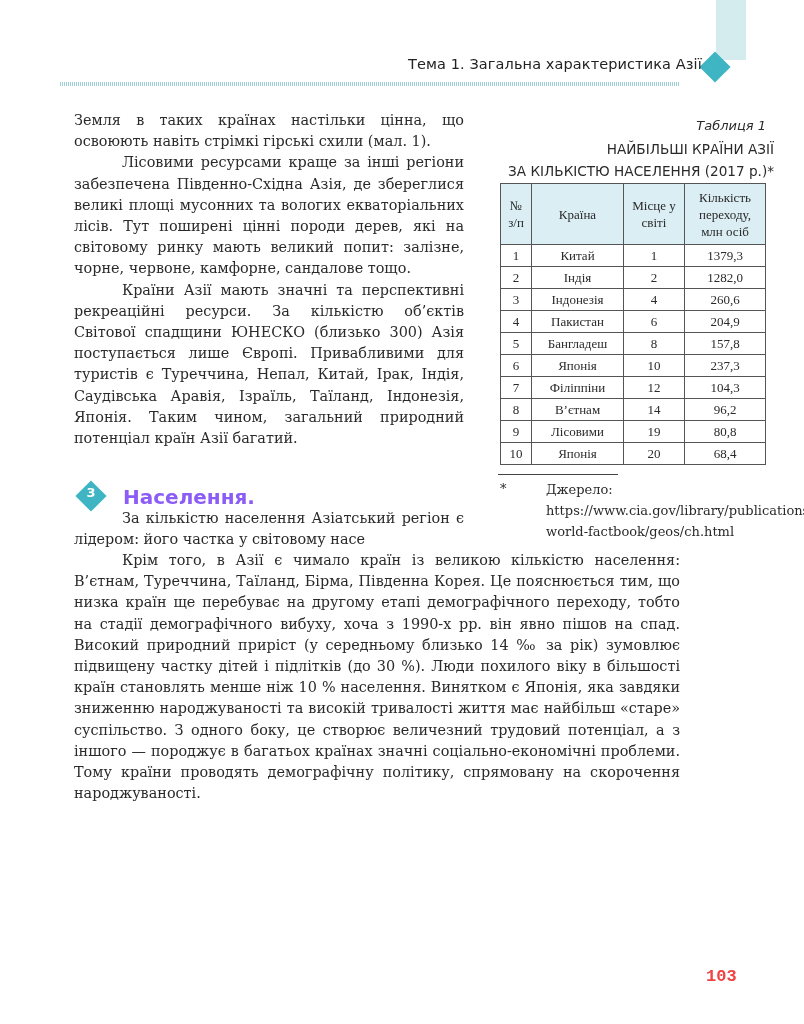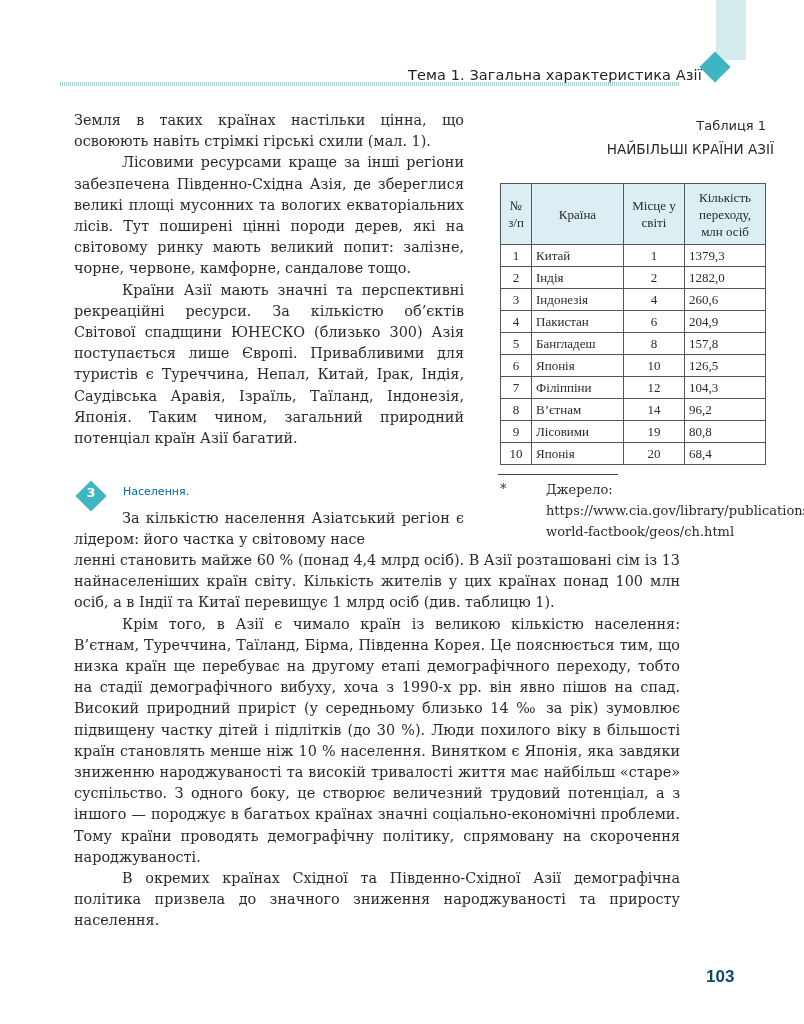--- a/index.html
+++ b/index.html
@@ -4,61 +4,62 @@
 <style>
   html, body { margin: 0; padding: 0; }
   body {
     width: 804px; height: 1024px; background: #ffffff; position: relative; overflow: hidden;
     font-family: "DejaVu Serif", serif; color: #2a2a2a;
   }
   .tab-strip { position: absolute; left: 716px; top: 0; width: 30px; height: 60px; background: #d5ecef; }
   .header-diamond { position: absolute; left: 704px; top: 56px; width: 22px; height: 22px; background: #3fb5c3; transform: rotate(45deg); }
   .header-title {
     position: absolute; left: 408px; top: 56px; font-family: "DejaVu Sans", sans-serif;
-    font-size: 14.5px; color: #222; letter-spacing: 0.1px; margin-top: 11px;
+    font-size: 14.5px; color: #222; letter-spacing: 0.1px;
   }
   .header-rule {
     position: absolute; left: 60px; top: 82px; width: 620px; height: 4px;
     background: repeating-linear-gradient(90deg, #9fd0d8 0 1px, transparent 1px 2px);
   }
   .col-left { position: absolute; left: 74px; top: 110px; width: 390px; }
   p.body { margin: 0; font-size: 14.4px; line-height: 21.2px; text-align: justify; }
   p.indent { text-indent: 48px; }
   .full { position: absolute; left: 74px; width: 606px; }
   .badge { width: 22px; height: 22px; background: #3fb5c3; transform: rotate(45deg); position: relative; margin-right: 14px; margin-left: 4px; }
   .badge-num { position: absolute; left: 80px; top: 485px; width: 22px; text-align: center; color: #fff; font-family: "DejaVu Sans", sans-serif; font-weight: bold; font-size: 13px; }
-  .section-title { position: absolute; left: 123px; top: 485px; font-family: "DejaVu Sans", sans-serif; font-weight: normal; color: #0369a1; font-size: 11px; }
-  .table-caption { position: absolute; left: 500px; top: 118px; width: 266px; text-align: right; font-family: "DejaVu Sans", sans-serif; font-size: 13px; }
+  .section-title { position: absolute; left: 123px; top: 485px; font-family: "DejaVu Sans", sans-serif; font-weight: bold; color: #8b5cf6; font-size: 20px; }
+  .table-caption { position: absolute; left: 500px; top: 118px; width: 266px; text-align: right; font-family: "DejaVu Sans", sans-serif; font-style: italic; font-size: 13px; }
   .table-title { position: absolute; left: 494px; top: 138px; width: 280px; text-align: right; font-family: "DejaVu Sans", sans-serif; font-size: 13.6px; line-height: 22px; }
   table.pop { position: absolute; left: 500px; top: 183px; width: 266px; border-collapse: collapse; font-family: Liberation Serif, serif; font-size: 13px; }
   table.pop th, table.pop td { border: 1px solid #555; padding: 0 4px; height: 21px; }
   table.pop th { background: #dbeef3; font-weight: normal; line-height: 17px; height: 60px; }
-  td.c { text-align: center; } td.r { text-align: left; padding-right: 10px; } td.l { text-align: left; }
+  td.c { text-align: center; } td.r { text-align: center; padding-right: 10px; } td.l { text-align: center; }
   .fn-rule { position: absolute; left: 498px; top: 474px; width: 120px; height: 1px; background: #444; }
   .fn-star { position: absolute; left: 500px; top: 481px; font-size: 13px; }
   .fn-text { position: absolute; left: 546px; top: 479px; width: 220px; font-size: 13px; line-height: 21px; }
-  .page-num { position: absolute; left: 706px; top: 967px; font-family: Liberation Sans, sans-serif; font-weight: bold; color: #0c4a6e; font-size: 17px; }
+  .page-num { position: absolute; left: 706px; top: 967px; font-family: Liberation Mono, monospace; font-weight: bold; color: #ef4444; font-size: 17px; }
 </style>
 </head>
 <body>
 
 <div class="tab-strip"></div>
 <div class="header-diamond"></div>
 <div class="header-title">Тема 1. Загальна характеристика Азії</div>
 <div class="header-rule"></div>
 
 <div class="col-left">
   <p class="body">Земля в таких країнах настільки цінна, що освоюють навіть стрімкі гірські схили (мал. 1).</p>
   <p class="body indent">Лісовими ресурсами краще за інші регіони забезпечена Південно-Східна Азія, де збереглися великі площі мусонних та вологих екваторіальних лісів. Тут поширені цінні породи дерев, які на світовому ринку мають великий попит: залізне, чорне, червоне, камфорне, сандалове тощо.</p>
   <p class="body indent">Країни Азії мають значні та перспективні рекреаційні ресурси. За кількістю об’єктів Світової спадщини ЮНЕСКО (близько 300) Азія поступається лише Європі. Привабливими для туристів є Туреччина, Непал, Китай, Ірак, Індія, Саудівська Аравія, Ізраїль, Таїланд, Індонезія, Японія. Таким чином, загальний природний потенціал країн Азії багатий.</p>
 </div>
 
 <div class="table-caption">Таблиця 1</div>
 <div class="table-title">
   <div>НАЙБІЛЬШІ КРАЇНИ АЗІЇ</div>
+  <div>ЗА КІЛЬКІСТЮ НАСЕЛЕННЯ (2017 р.)*</div>
 </div>
 
 <table class="pop">
   <thead>
     <tr>
       <th style="width:22px">№ з/п</th>
       <th>Країна</th>
       <th style="width:52px">Місце у світі</th>
       <th style="width:72px">Кількість переходу, млн осіб</th>
     </tr>
@@ -91,21 +92,21 @@
       <tr>
         <td class="c">5</td>
         <td class="l">Бангладеш</td>
         <td class="c">8</td>
         <td class="r">157,8</td>
       </tr>
       <tr>
         <td class="c">6</td>
         <td class="l">Японія</td>
         <td class="c">10</td>
-        <td class="r">126,5</td>
+        <td class="r">237,3</td>
       </tr>
       <tr>
         <td class="c">7</td>
         <td class="l">Філіппіни</td>
         <td class="c">12</td>
         <td class="r">104,3</td>
       </tr>
       <tr>
         <td class="c">8</td>
         <td class="l">В’єтнам</td>
@@ -132,18 +133,16 @@
 <div class="fn-text">Джерело: https://www.cia.gov/library/publications/the-world-factbook/geos/ch.html</div>
 
 <div class="badge" style="position:absolute;left:80px;top:485px;margin:0;"></div>
 <div class="badge-num">3</div>
 <div class="section-title">Населення.</div>
 
 <div style="position:absolute;left:74px;top:508px;width:390px;">
   <p class="body indent" id="intro-narrow">За кількістю населення Азіатський регіон є лідером: його частка у світовому насе</p>
 </div>
 <div class="full" style="top:550px;">
-  <p class="body" id="intro-wide">ленні становить майже 60 % (понад 4,4 млрд осіб). В Азії розташовані сім із 13 найнаселеніших країн світу. Кількість жителів у цих країнах понад 100 млн осіб, а в Індії та Китаї перевищує 1 млрд осіб (див. таблицю 1).</p>
   <p class="body indent">Крім того, в Азії є чимало країн із великою кількістю населення: В’єтнам, Туреччина, Таїланд, Бірма, Південна Корея. Це пояснюється тим, що низка країн ще перебуває на другому етапі демографічного переходу, тобто на стадії демографічного вибуху, хоча з 1990-х рр. він явно пішов на спад. Високий природний приріст (у середньому близько 14 ‰ за рік) зумовлює підвищену частку дітей і підлітків (до 30 %). Люди похилого віку в більшості країн становлять менше ніж 10 % населення. Винятком є Японія, яка завдяки зниженню народжуваності та високій тривалості життя має найбільш «старе» суспільство. З одного боку, це створює величезний трудовий потенціал, а з іншого — породжує в багатьох країнах значні соціально-економічні проблеми. Тому країни проводять демографічну політику, спрямовану на скорочення народжуваності.</p>
-  <p class="body indent">В окремих країнах Східної та Південно-Східної Азії демографічна політика призвела до значного зниження народжуваності та приросту населення.</p>
 </div>
 
 <div class="page-num">103</div>
 
 </body></html>

